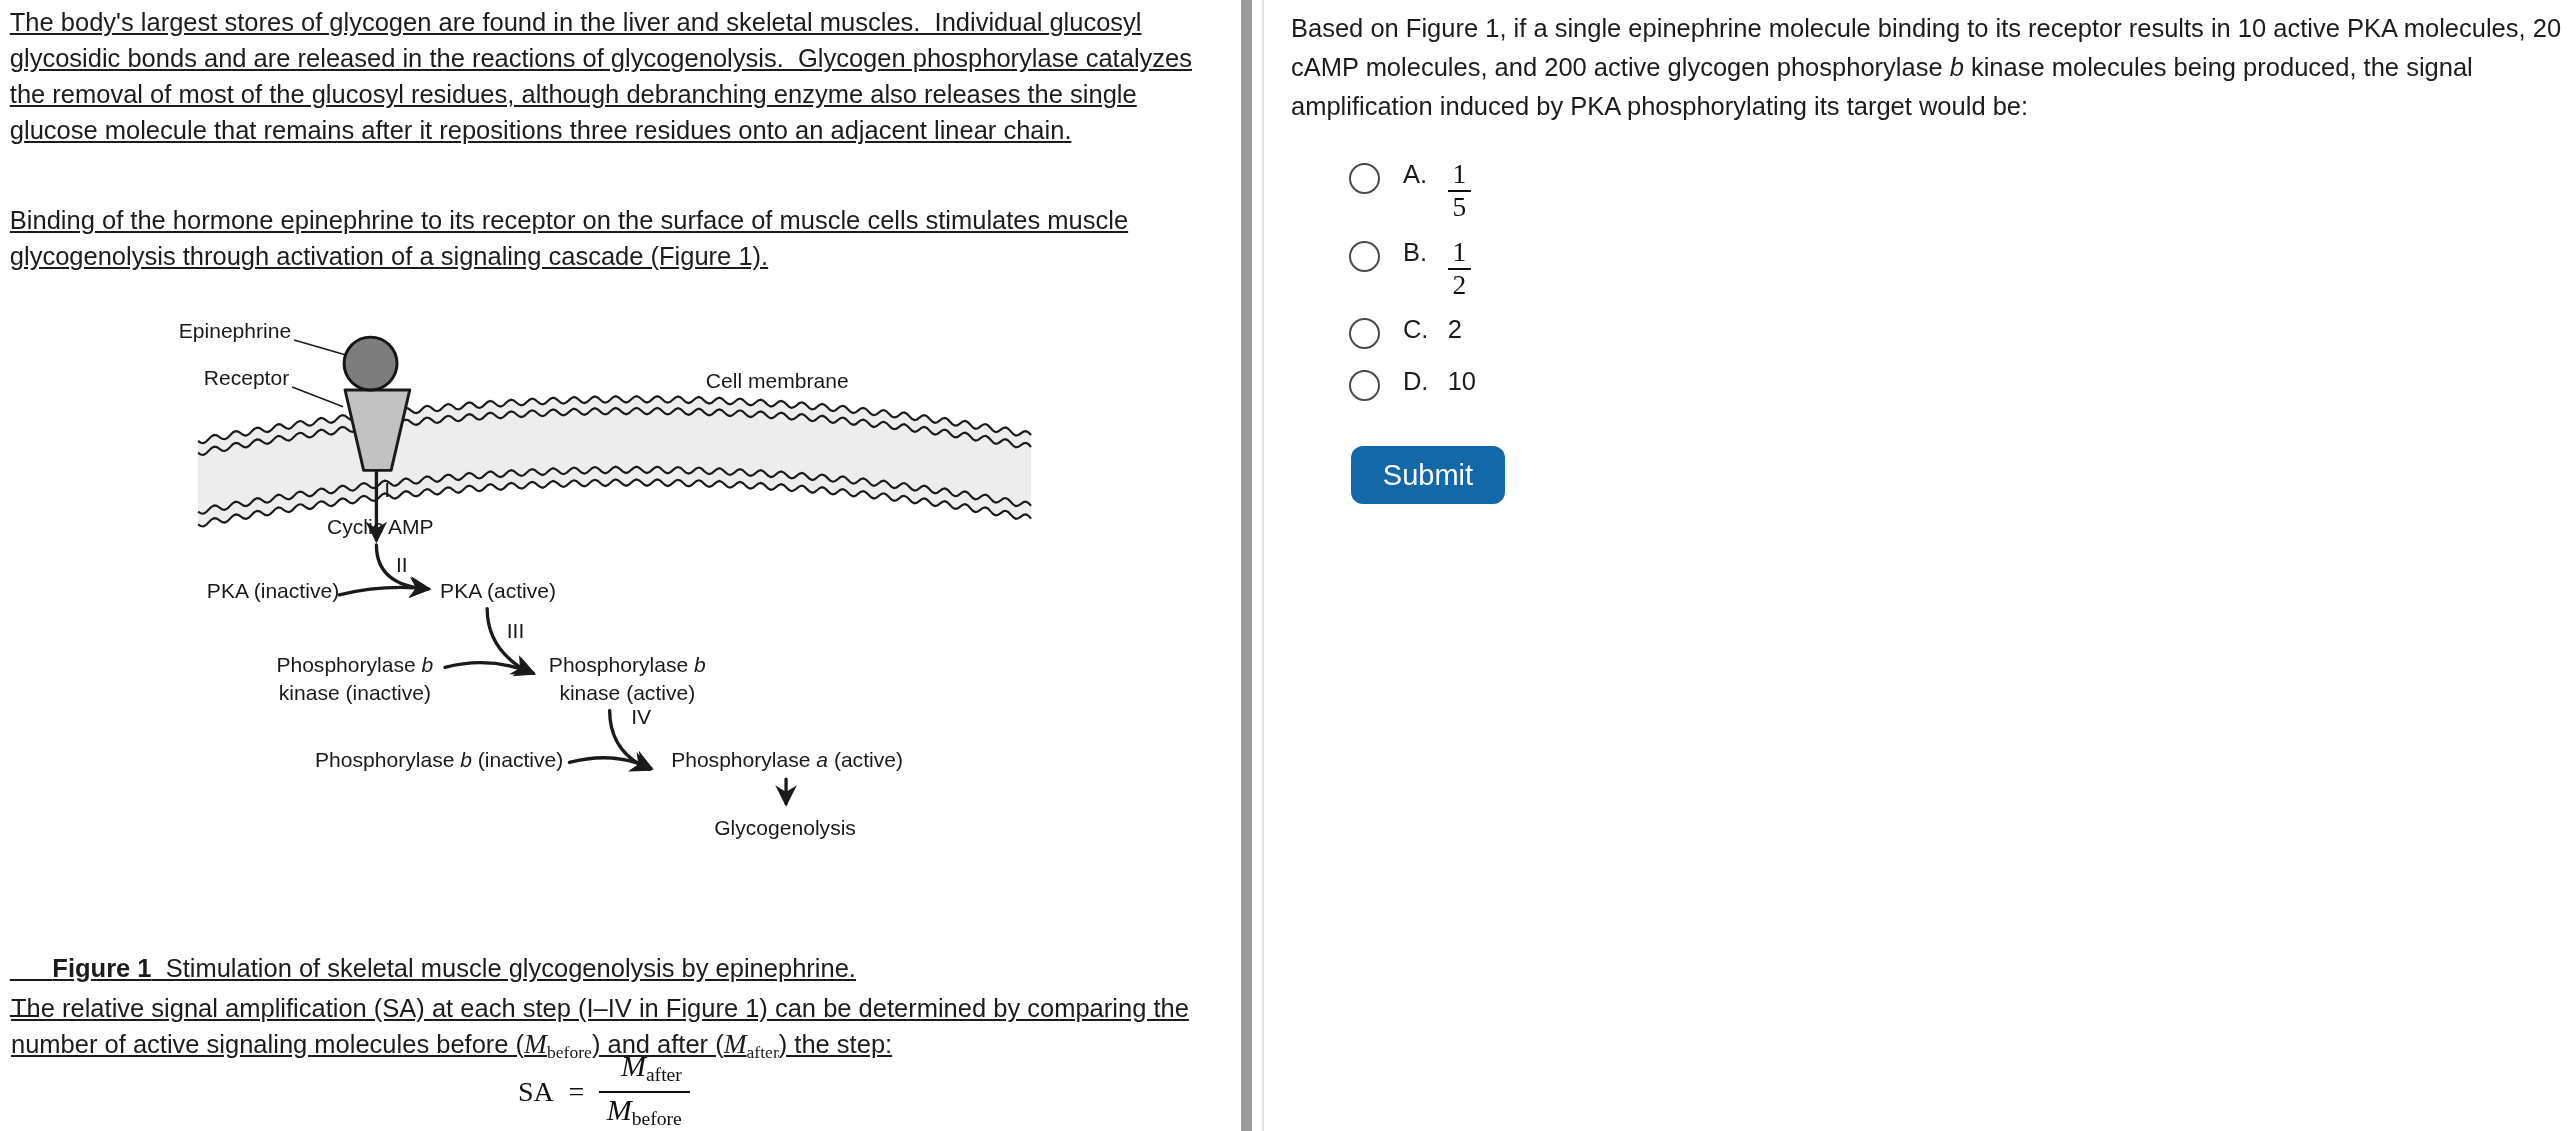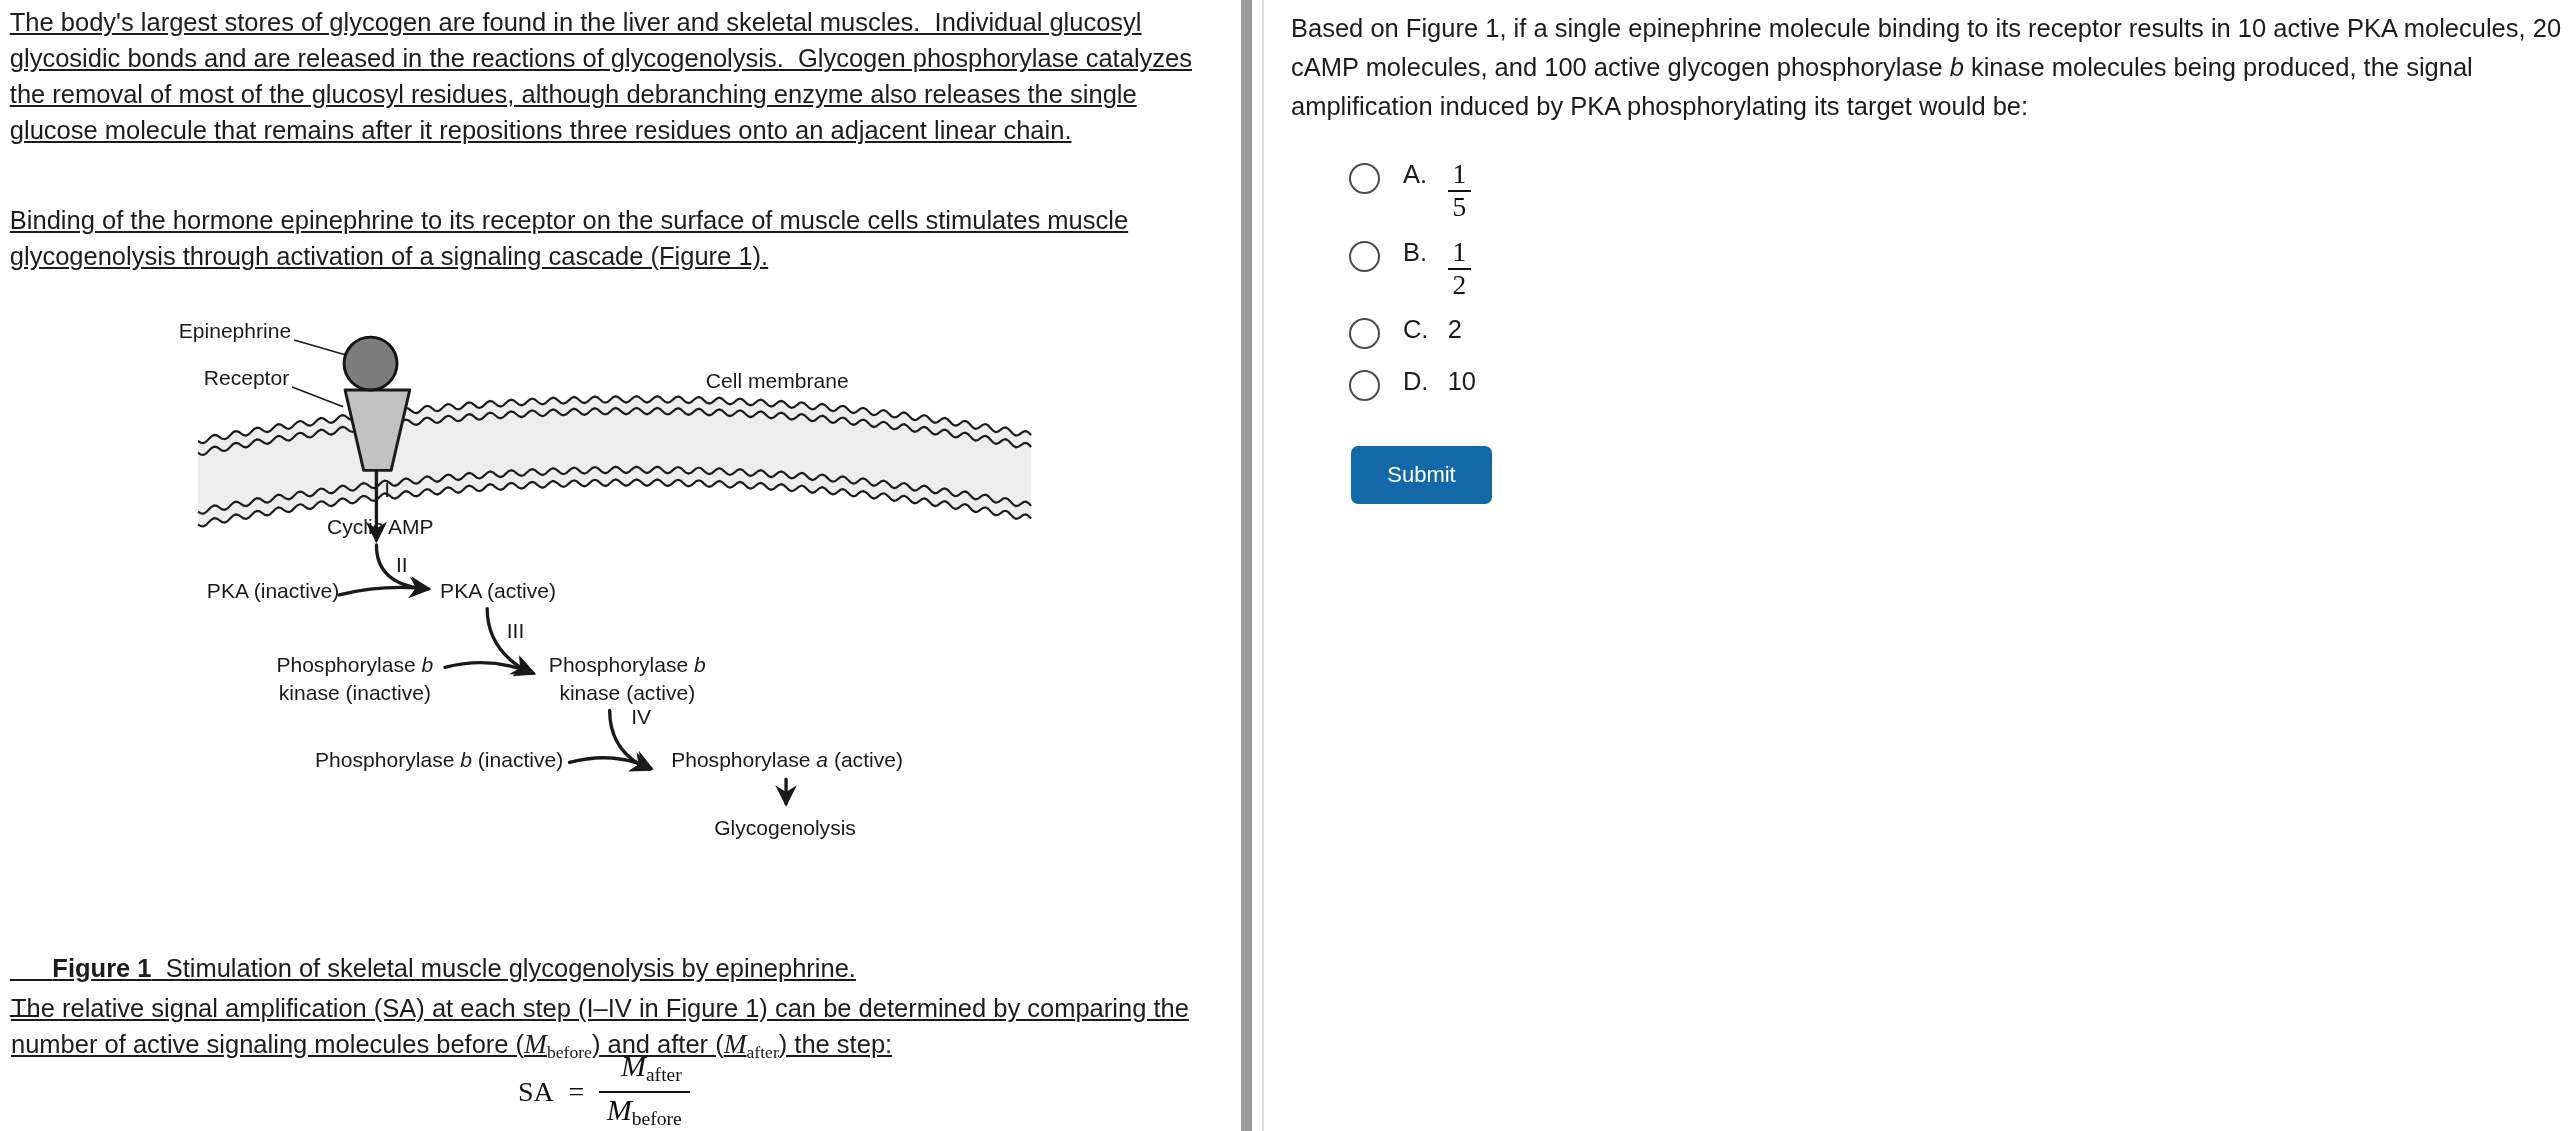--- a/index.html
+++ b/index.html
@@ -44,22 +44,22 @@
   .opt{position:absolute;left:1349px;display:flex;align-items:flex-start;}
   #opt-a{top:160px;} #opt-b{top:238px;} #opt-c{top:315px;} #opt-d{top:367px;}
   .radio{width:27.4px;height:27.4px;border:2px solid #4a4a4a;border-radius:50%;background:#fff;margin-top:2.9px;flex:0 0 auto;cursor:pointer;}
   .opt-letter{margin-left:22.5px;font-size:25.5px;line-height:29px;width:37px;}
   .opt-value{font-size:25.5px;line-height:29px;margin-left:7.8px;}
   .frac{display:inline-flex;flex-direction:column;text-align:center;margin-left:7.8px;
     font-family:"Liberation Serif","DejaVu Serif",serif;font-size:27.4px;line-height:29px;color:#101010;}
   .frac .bar{height:2px;background:#101010;margin:1px 0;}
   .frac .num,.frac .den{padding:0 4.9px;}
 
-  #submit-button{position:absolute;left:1351px;top:446px;width:141px;height:58px;border:none;
-    color:#ffffff;font-family:"Liberation Sans","DejaVu Sans",sans-serif;font-size:22px;cursor:pointer;border-radius:7px;}
+  #submit-button{position:absolute;left:1351px;top:446px;width:154px;height:58px;border:none;
+    color:#ffffff;font-family:"Liberation Sans","DejaVu Sans",sans-serif;font-size:29px;cursor:pointer;border-radius:12px;}
 </style>
 </head>
 <body>
 
 <div id="left-panel">
 
   <div id="p1" class="para">
     <div class="line">The body's largest stores of glycogen are found in the liver and skeletal muscles.  Individual glucosyl</div>
     <div class="line">glycosidic bonds and are released in the reactions of glycogenolysis.  Glycogen phosphorylase catalyzes</div>
     <div class="line">the removal of most of the glucosyl residues, although debranching enzyme also releases the single</div>
@@ -152,21 +152,21 @@
       <span class="f-row"><span class="fm">M</span><span class="fsub">before</span></span>
     </span>
   </div>
 </div>
 
 <div id="splitter" style="background: rgb(154, 154, 154);"></div>
 <div id="panel-border" style="background: rgb(224, 224, 224);"></div>
 
 <div id="question">
   <div class="line">Based on Figure 1, if a single epinephrine molecule binding to its receptor results in 10 active PKA molecules, 20</div>
-  <div class="line"><span>cAMP molecules, and 100 active glycogen phosphorylase </span><i>b</i><span> kinase molecules being produced, the signal</span></div>
+  <div class="line"><span>cAMP molecules, and 200 active glycogen phosphorylase </span><i>b</i><span> kinase molecules being produced, the signal</span></div>
   <div class="line">amplification induced by PKA phosphorylating its target would be:</div>
 </div>
 
 <div id="opt-a" class="opt">
   <span class="radio"></span>
   <span class="opt-letter">A.</span>
   <span class="frac">
     <span class="num">1</span>
       <span class="bar"></span>
       <span class="den">5</span>

